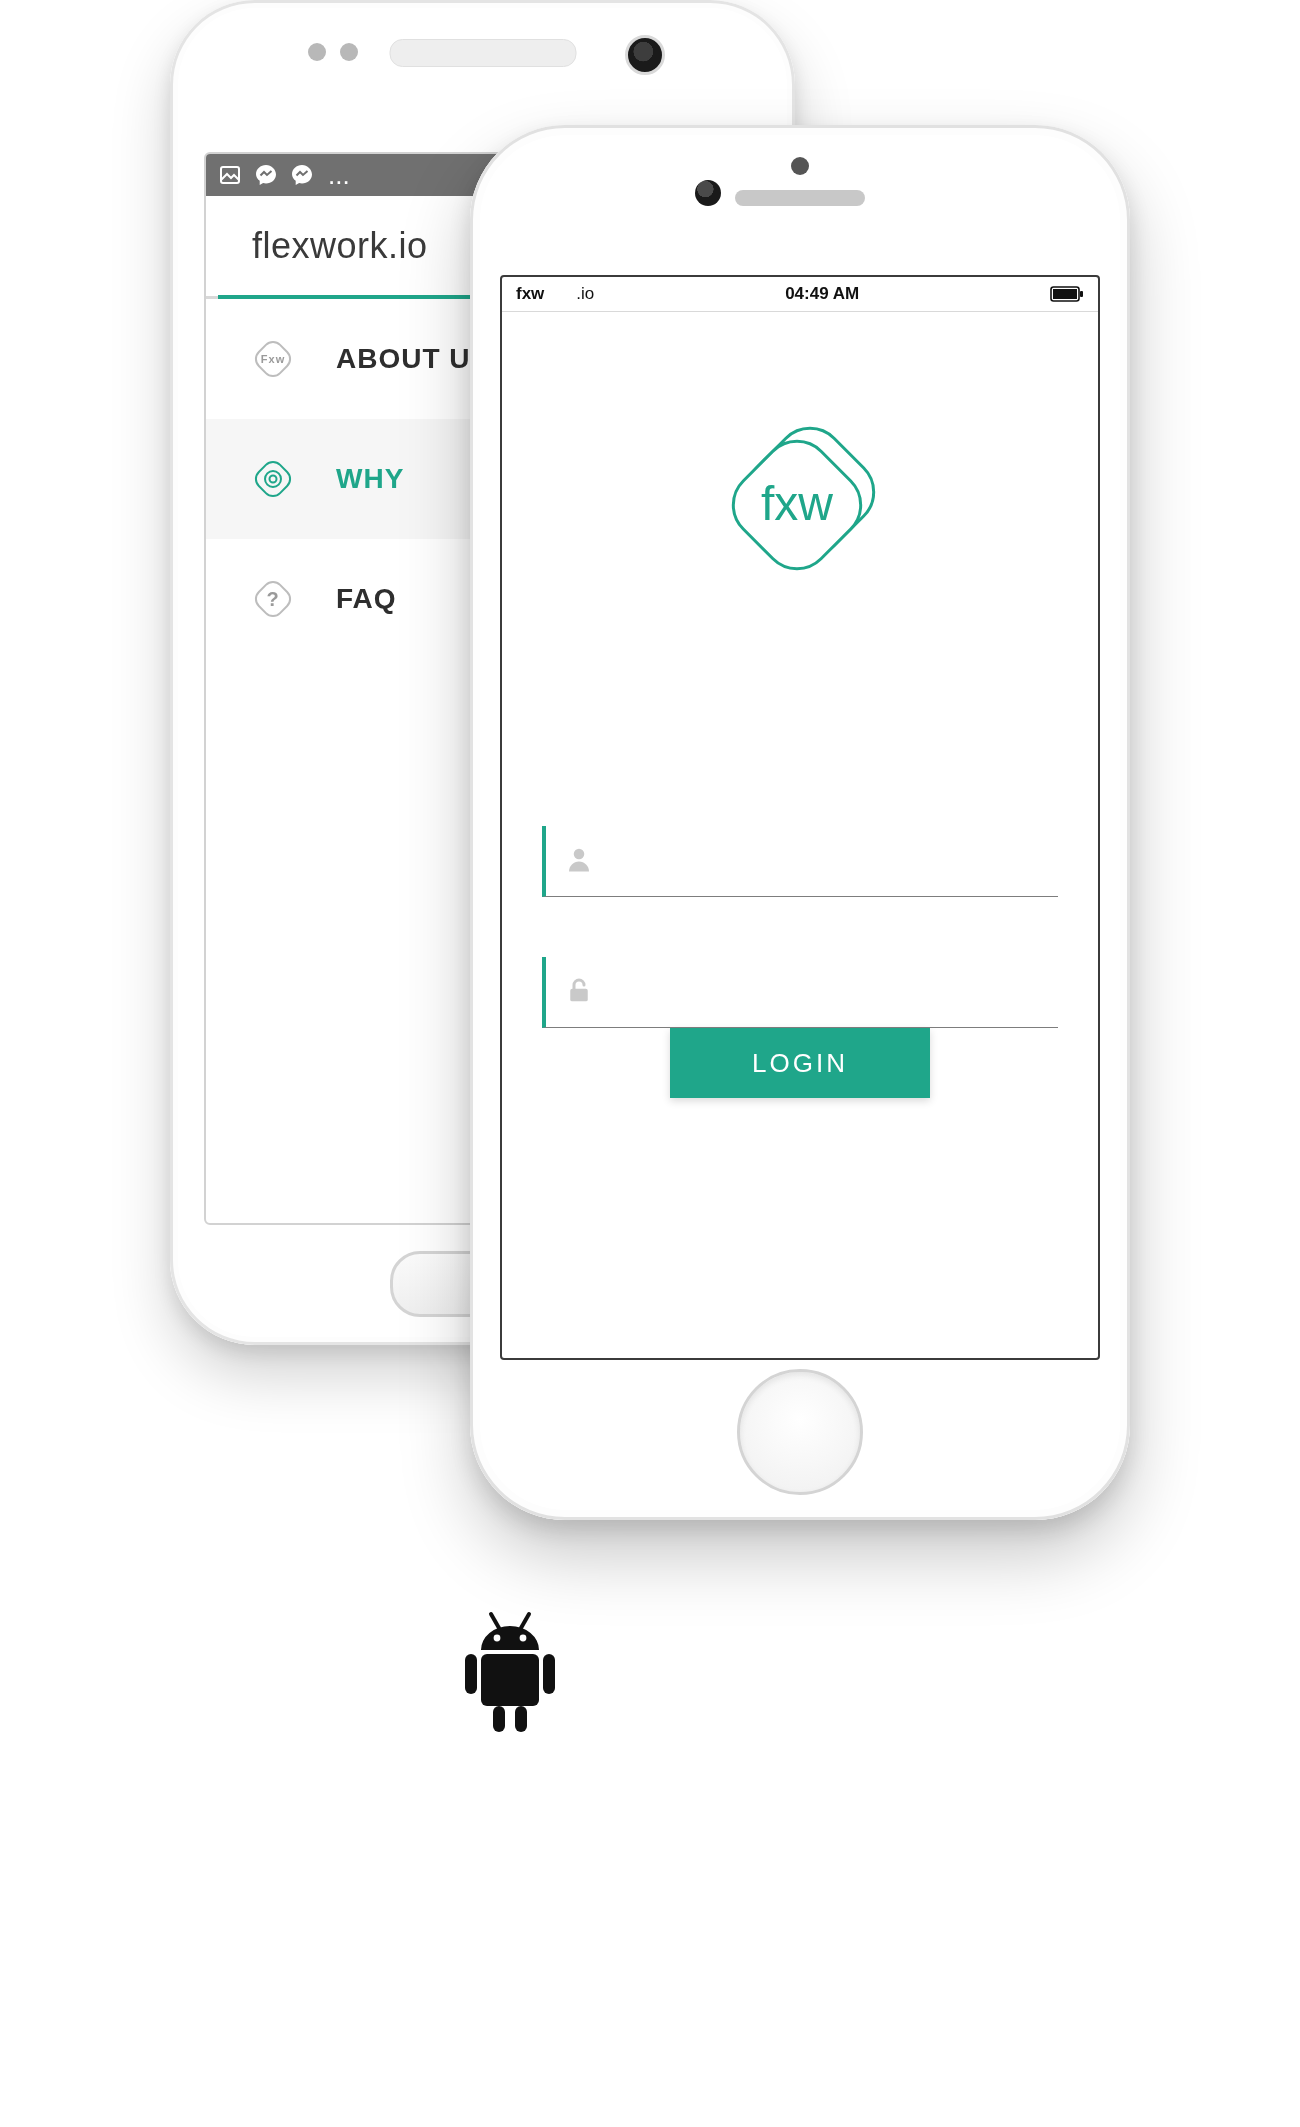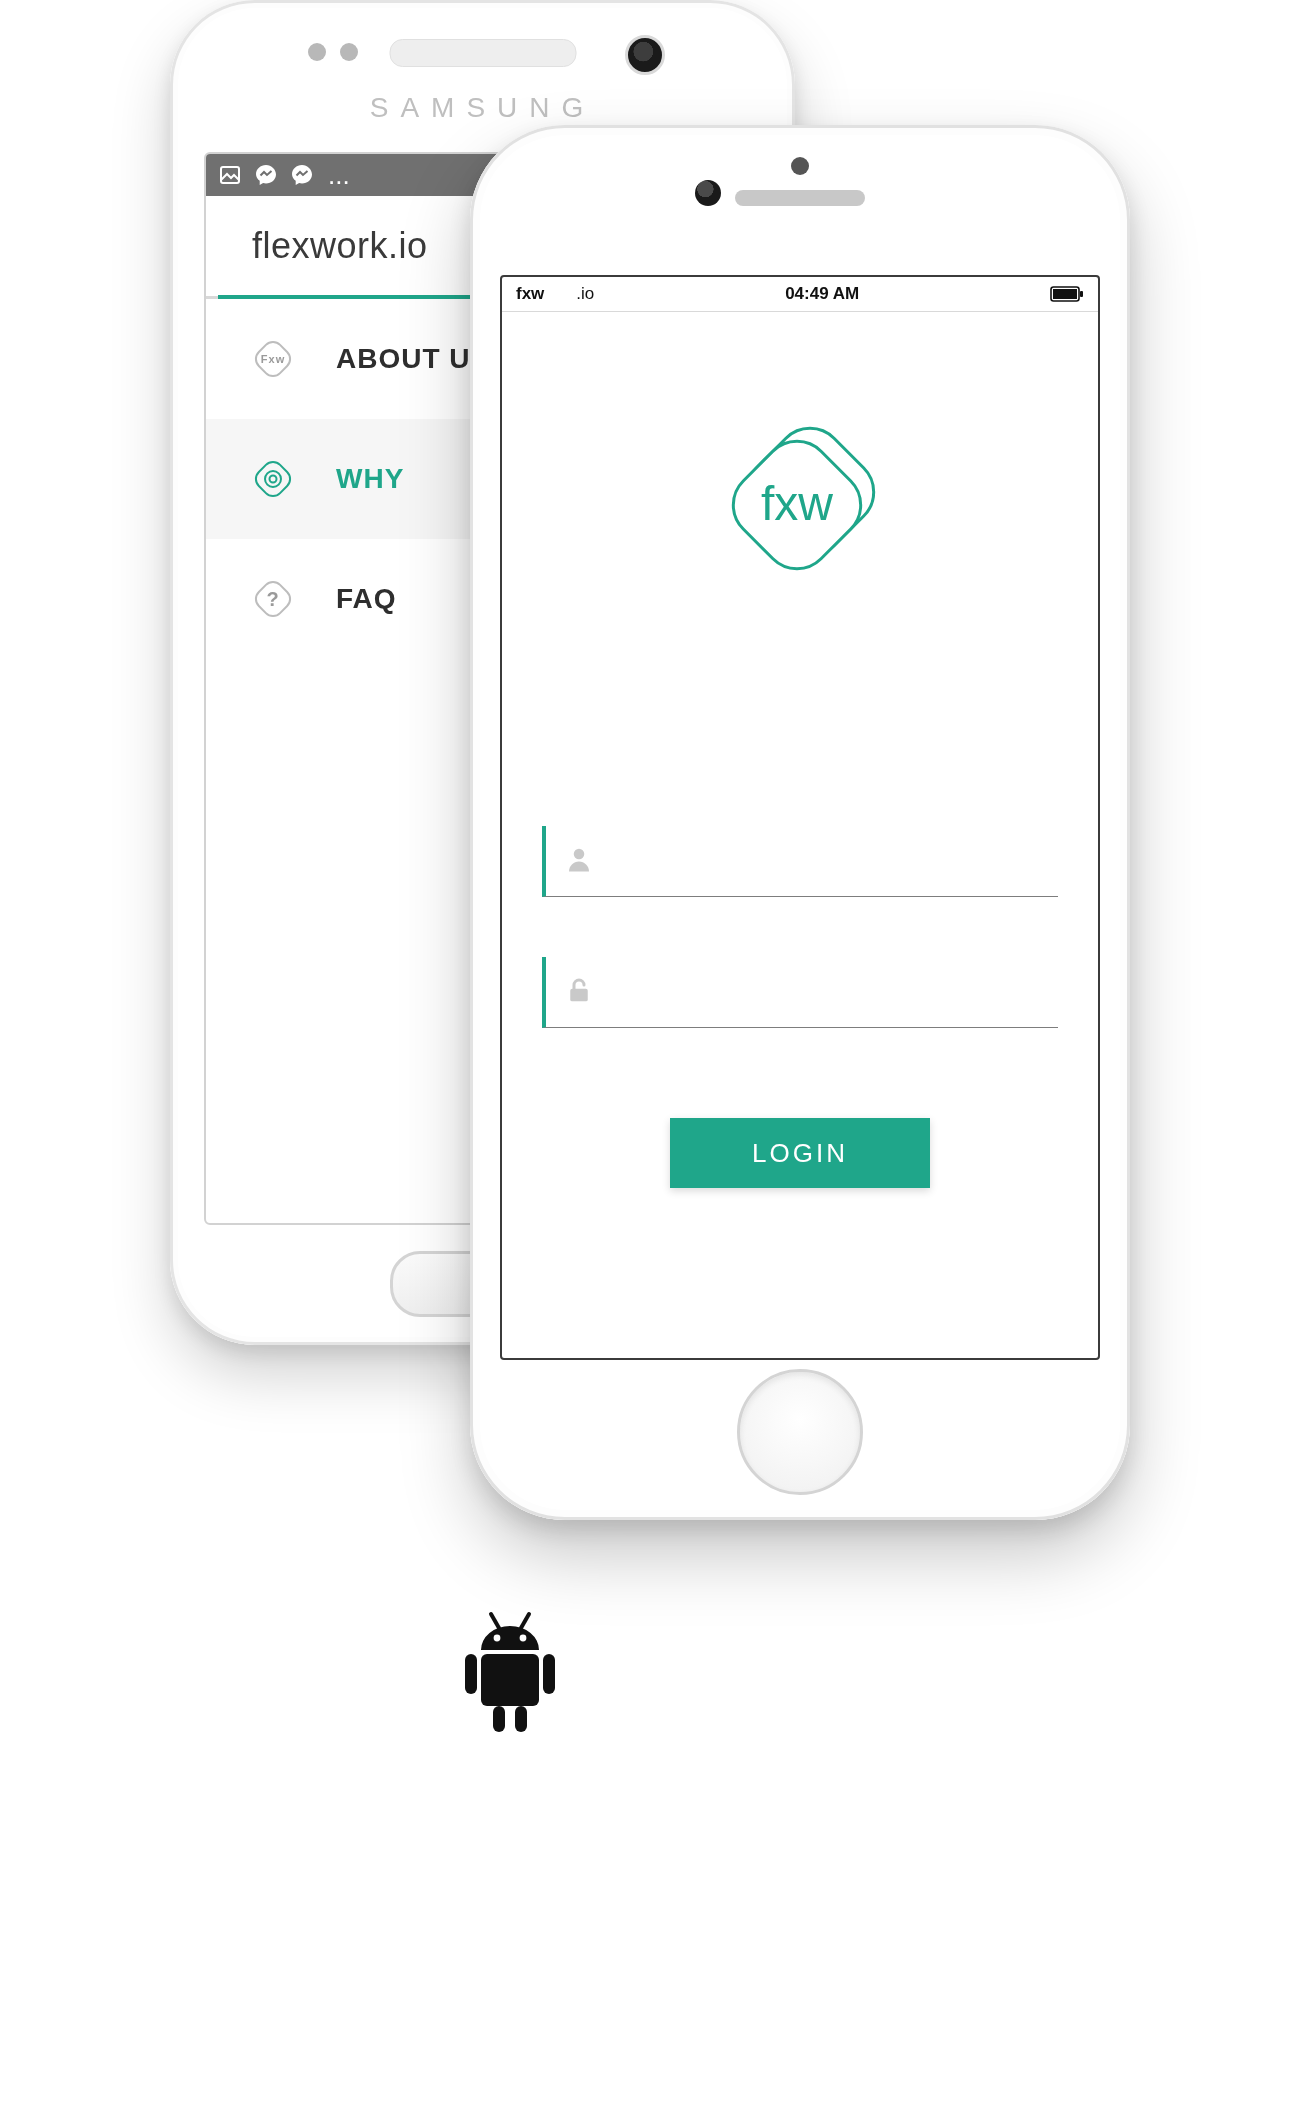--- a/index.html
+++ b/index.html
@@ -59,21 +59,21 @@
   .i-status .battery{display:flex;align-items:center;gap:4px;}
 
   .i-body{padding:80px 40px 0 40px;display:flex;flex-direction:column;align-items:center;height:calc(100% - 34px);box-sizing:border-box;}
   .i-logo{margin-top:10px;}
 
   .i-fields{width:100%;margin-top:220px;display:flex;flex-direction:column;gap:60px;}
   .i-field{position:relative;height:70px;border-bottom:1px solid #7d7d7d;border-left:4px solid var(--teal);display:flex;align-items:center;padding-left:18px;}
   .i-field svg{opacity:.45;}
   .i-field input{border:none;outline:none;background:transparent;flex:1;height:100%;font-size:22px;color:#333;padding-left:20px;}
 
-  .i-login{margin-top:90px;width:260px;height:70px;background:var(--teal);color:#fff;font-size:26px;letter-spacing:3px;border:none;cursor:pointer;font-weight:500;box-shadow:0 3px 8px rgba(0,0,0,.15);}
+  .i-login{width:260px;height:70px;background:var(--teal);color:#fff;font-size:26px;letter-spacing:3px;border:none;cursor:pointer;font-weight:500;box-shadow:0 3px 8px rgba(0,0,0,.15);}
   
   .os-labels{position:relative;width:960px;margin:0 auto;padding-top:40px;display:flex;justify-content:space-around;align-items:center;}
   .android-label{display:flex;flex-direction:column;align-items:center;gap:0px;position:relative;left:-140px;}
   .ios-label{font-size:88px;font-weight:700;letter-spacing:-2px;position:relative;left:-40px;}
   .ios-label span{display:inline-block;}
 
 </style>
 </head>
 <body>
 
@@ -81,21 +81,20 @@
 
   <div class="android">
     <div class="top-sensors">
       <div class="dot-pair">
           <span></span>
           <span></span>
         </div>
       <div class="earpiece"></div>
       <div class="camera"></div>
     </div>
-    <div class="brand">SAMSUNG</div>
 
     <div class="screen">
       <div class="a-status">
         <span>
           <svg width="24" height="24" viewBox="0 0 24 24">
               <rect x="3" y="4" width="18" height="16" rx="2" fill="none" stroke="#fff" stroke-width="2"></rect>
               <polyline points="3,17 9,11 13,15 16,12 21,17" fill="none" stroke="#fff" stroke-width="2"></polyline>
             </svg>
         </span>
         <span>

